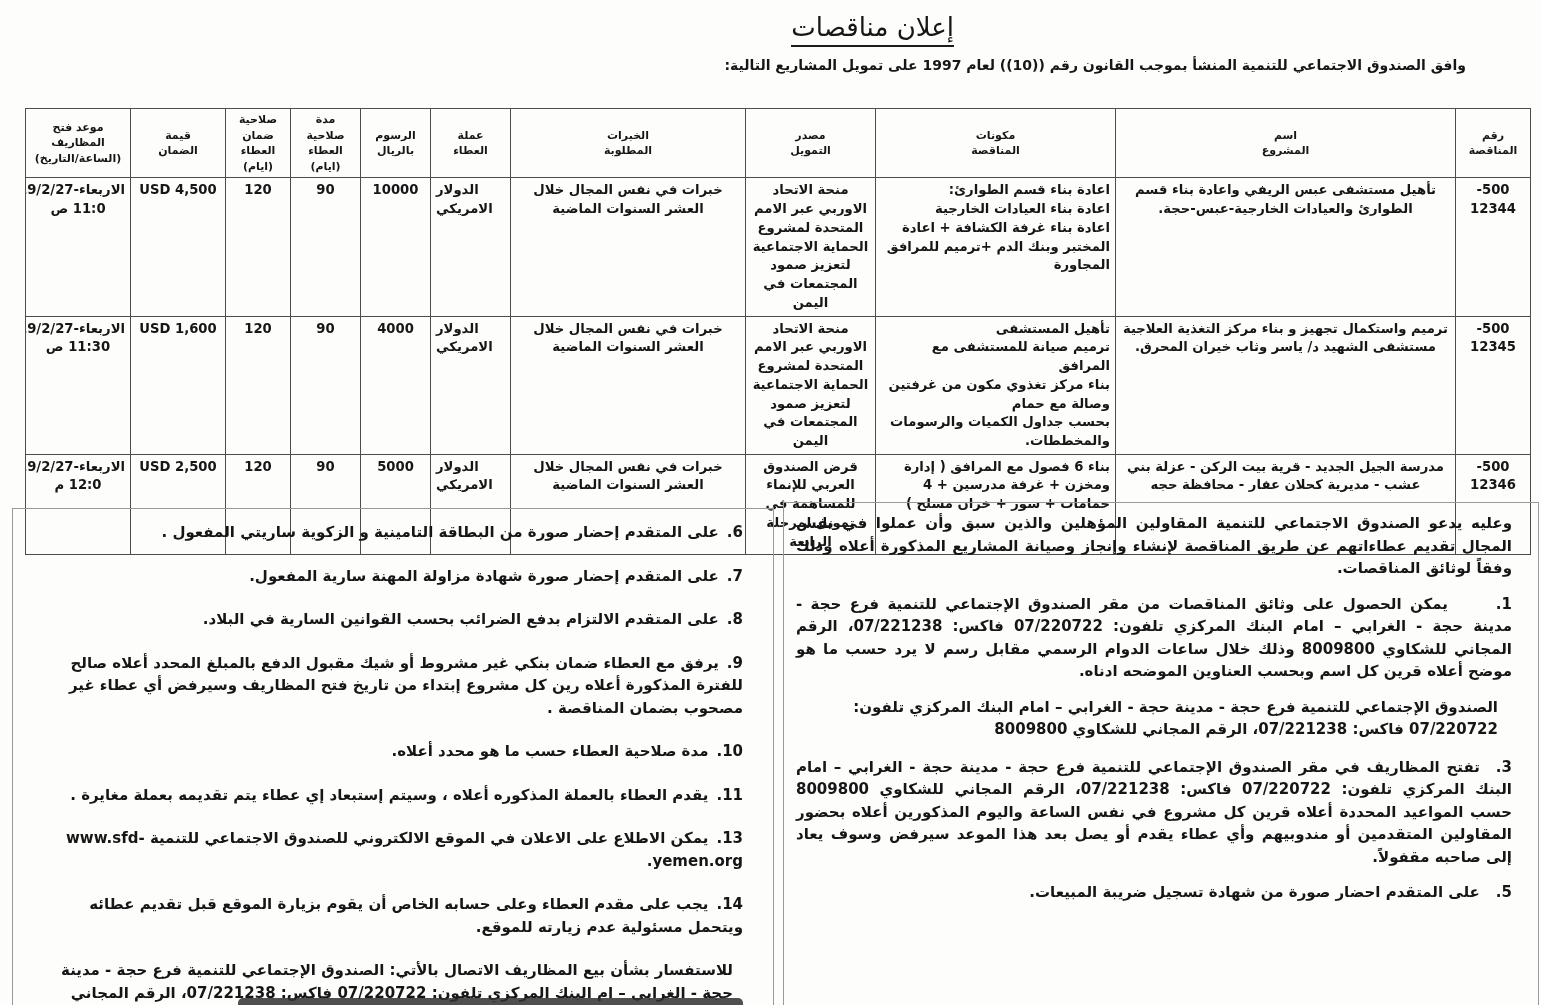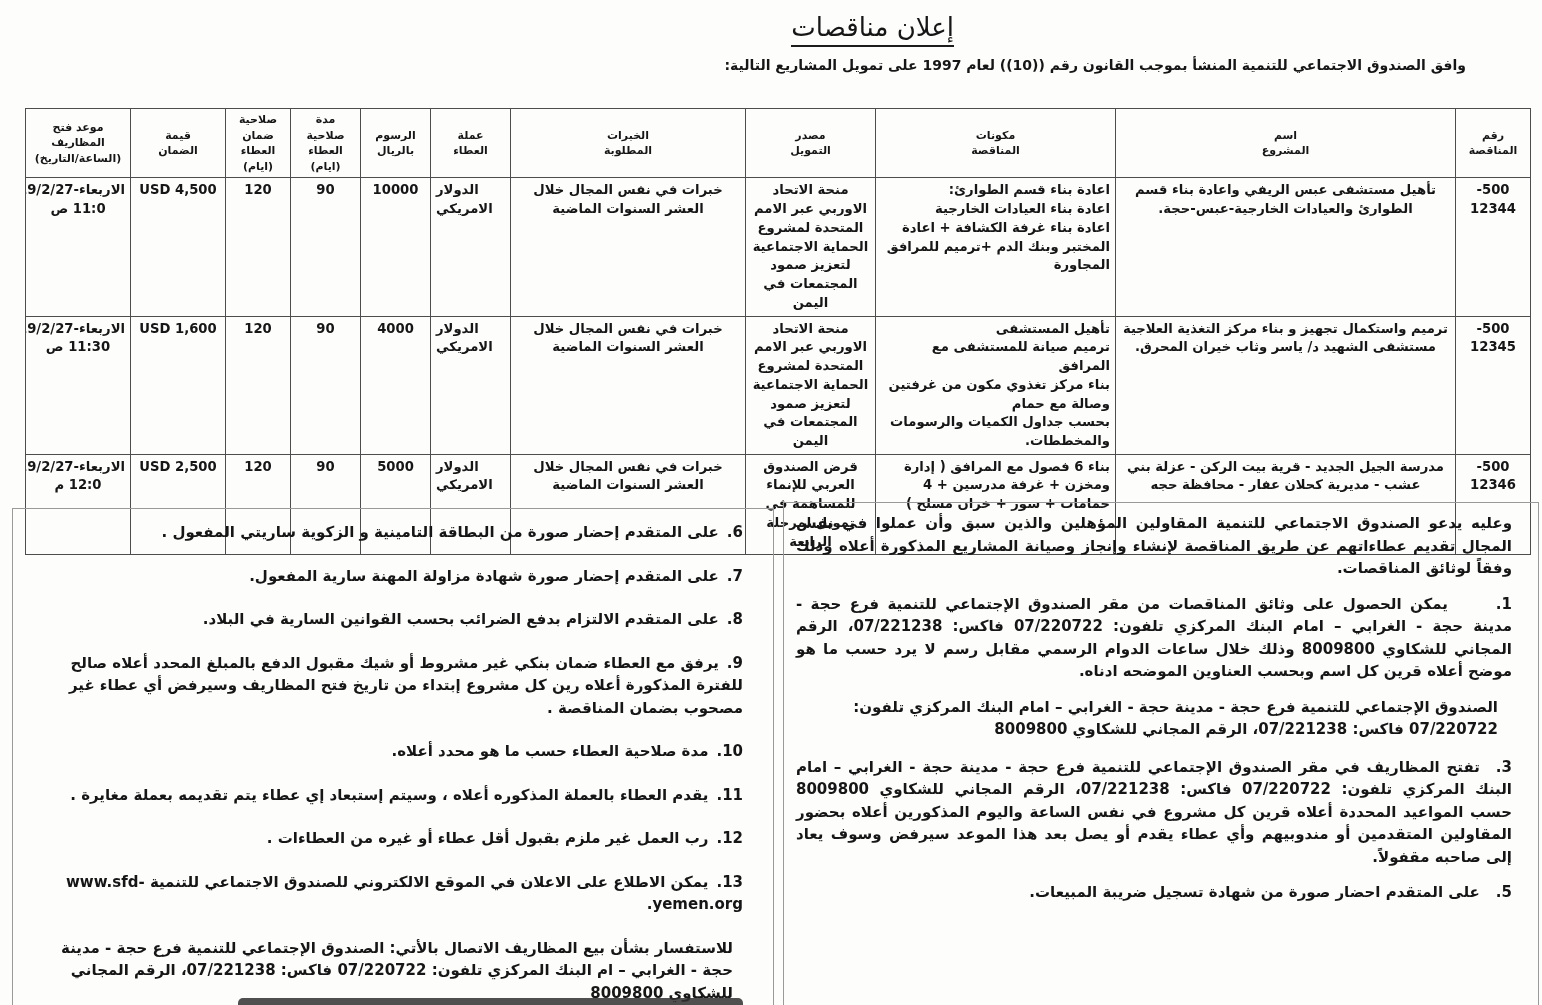--- a/index.html
+++ b/index.html
@@ -171,19 +171,19 @@
     <p><span class="num gap-m">5.</span><span>على المتقدم احضار صورة من شهادة تسجيل ضريبة المبيعات.</span></p>
   </div>
 
   <div class="notes-left">
     <p><span class="num gap-s">6.</span><span>على المتقدم إحضار صورة من البطاقة التامينية و الزكوية ساريتي المفعول .</span></p>
     <p><span class="num gap-s">7.</span><span>على المتقدم إحضار صورة شهادة مزاولة المهنة سارية المفعول.</span></p>
     <p><span class="num gap-s">8.</span><span>على المتقدم الالتزام بدفع الضرائب بحسب القوانين السارية في البلاد.</span></p>
     <p><span class="num gap-s">9.</span><span>يرفق مع العطاء ضمان بنكي غير مشروط أو شيك مقبول الدفع بالمبلغ المحدد أعلاه صالح للفترة  المذكورة أعلاه رين كل مشروع إبتداء من تاريخ فتح المظاريف وسيرفض أي عطاء غير مصحوب بضمان المناقصة .</span></p>
     <p><span class="num gap-s">10.</span><span>مدة صلاحية العطاء حسب ما هو محدد أعلاه.</span></p>
     <p><span class="num gap-s">11.</span><span>يقدم العطاء بالعملة المذكوره أعلاه ، وسيتم إستبعاد إي عطاء يتم تقديمه بعملة مغايرة .</span></p>
-    <p><span class="num gap-s">12.</span><span>رب العمل غير ملزم بقبول أقل عطاء أو غيره من العطاءات .</span></p>
     <p><span class="num gap-s">13.</span><span>يمكن الاطلاع على الاعلان في الموقع الالكتروني للصندوق الاجتماعي للتنمية  www.sfd-yemen.org.</span></p>
+    <p><span class="num gap-s">14.</span><span>يجب على مقدم العطاء وعلى حسابه الخاص أن يقوم بزيارة الموقع قبل تقديم عطائه ويتحمل مسئولية عدم زيارته للموقع.</span></p>
     <p class="contact">للاستفسار بشأن بيع المظاريف الاتصال بالأتي:  الصندوق الإجتماعي للتنمية فرع حجة - مدينة حجة - الغرابي – ام البنك المركزي تلفون: 07/220722 فاكس: 07/221238، الرقم المجاني للشكاوي 8009800</p>
   </div>
 
   <div class="smudge"></div>
 </div>
 
 </body></html>

